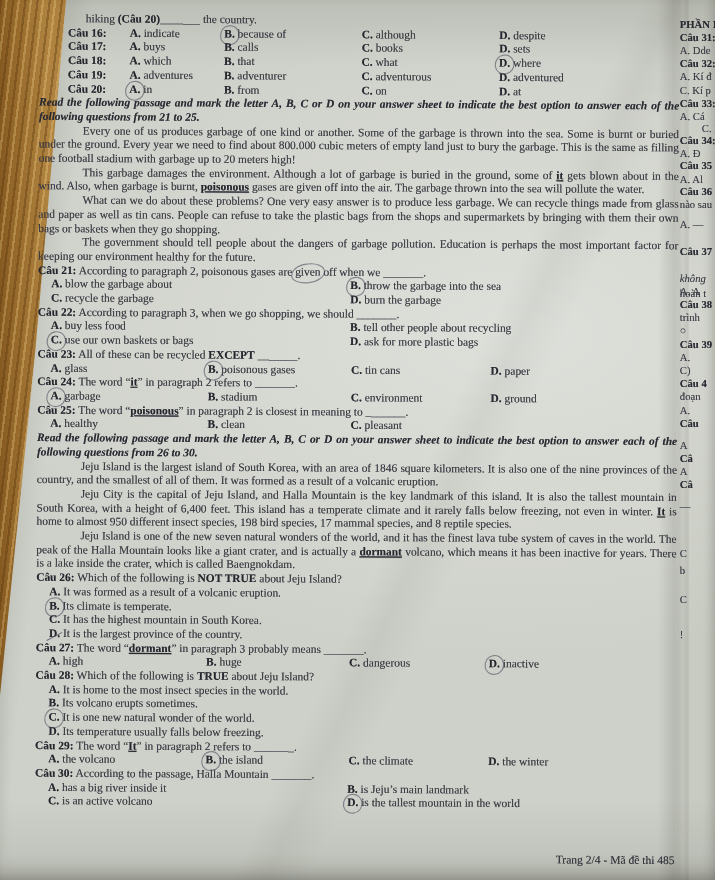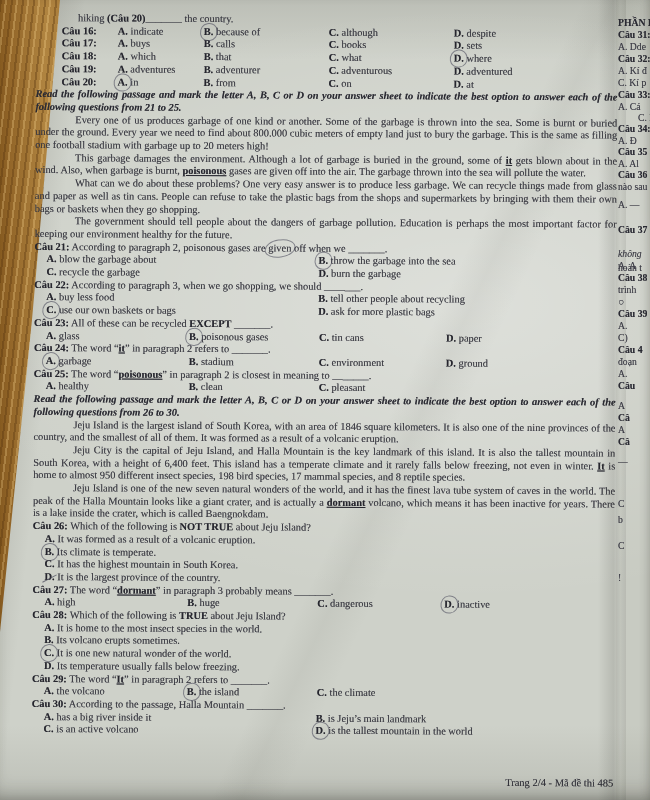--- a/index.html
+++ b/index.html
@@ -201,20 +201,21 @@
       <span class="opt"><b class="ol mk-circle">C.</b> <span class="ot">It is one new natural wonder of the world.</span></span>
       <span class="opt"><b class="ol">D.</b> <span class="ot">Its temperature usually falls below freezing.</span></span>
     </div>
 
   <p class="stem"><b>Câu 29:</b><span> The word “</span><span class="bu">It</span><span>” in paragraph 2 refers to _______.</span></p>
   <div class="opts opts4">
 
   <span class="opt"><b class="ol">A.</b> <span class="ot">the volcano</span></span>
       <span class="opt"><b class="ol mk-circle">B.</b> <span class="ot">the island</span></span>
       <span class="opt"><b class="ol">C.</b> <span class="ot">the climate</span></span>
+      <span class="opt"><b class="ol">D.</b> <span class="ot">the winter</span></span>
     </div>
 
   <p class="stem"><b>Câu 30:</b><span> According to the passage, Halla Mountain _______.</span></p>
   <div class="opts opts2">
 
   <span class="opt"><b class="ol">A.</b> <span class="ot">has a big river inside it</span></span>
       <span class="opt"><b class="ol">B.</b> <span class="ot">is Jeju’s main landmark</span></span>
       <span class="opt"><b class="ol">C.</b> <span class="ot">is an active volcano</span></span>
       <span class="opt"><b class="ol mk-circle">D.</b> <span class="ot">is the tallest mountain in the world</span></span>
     </div>

